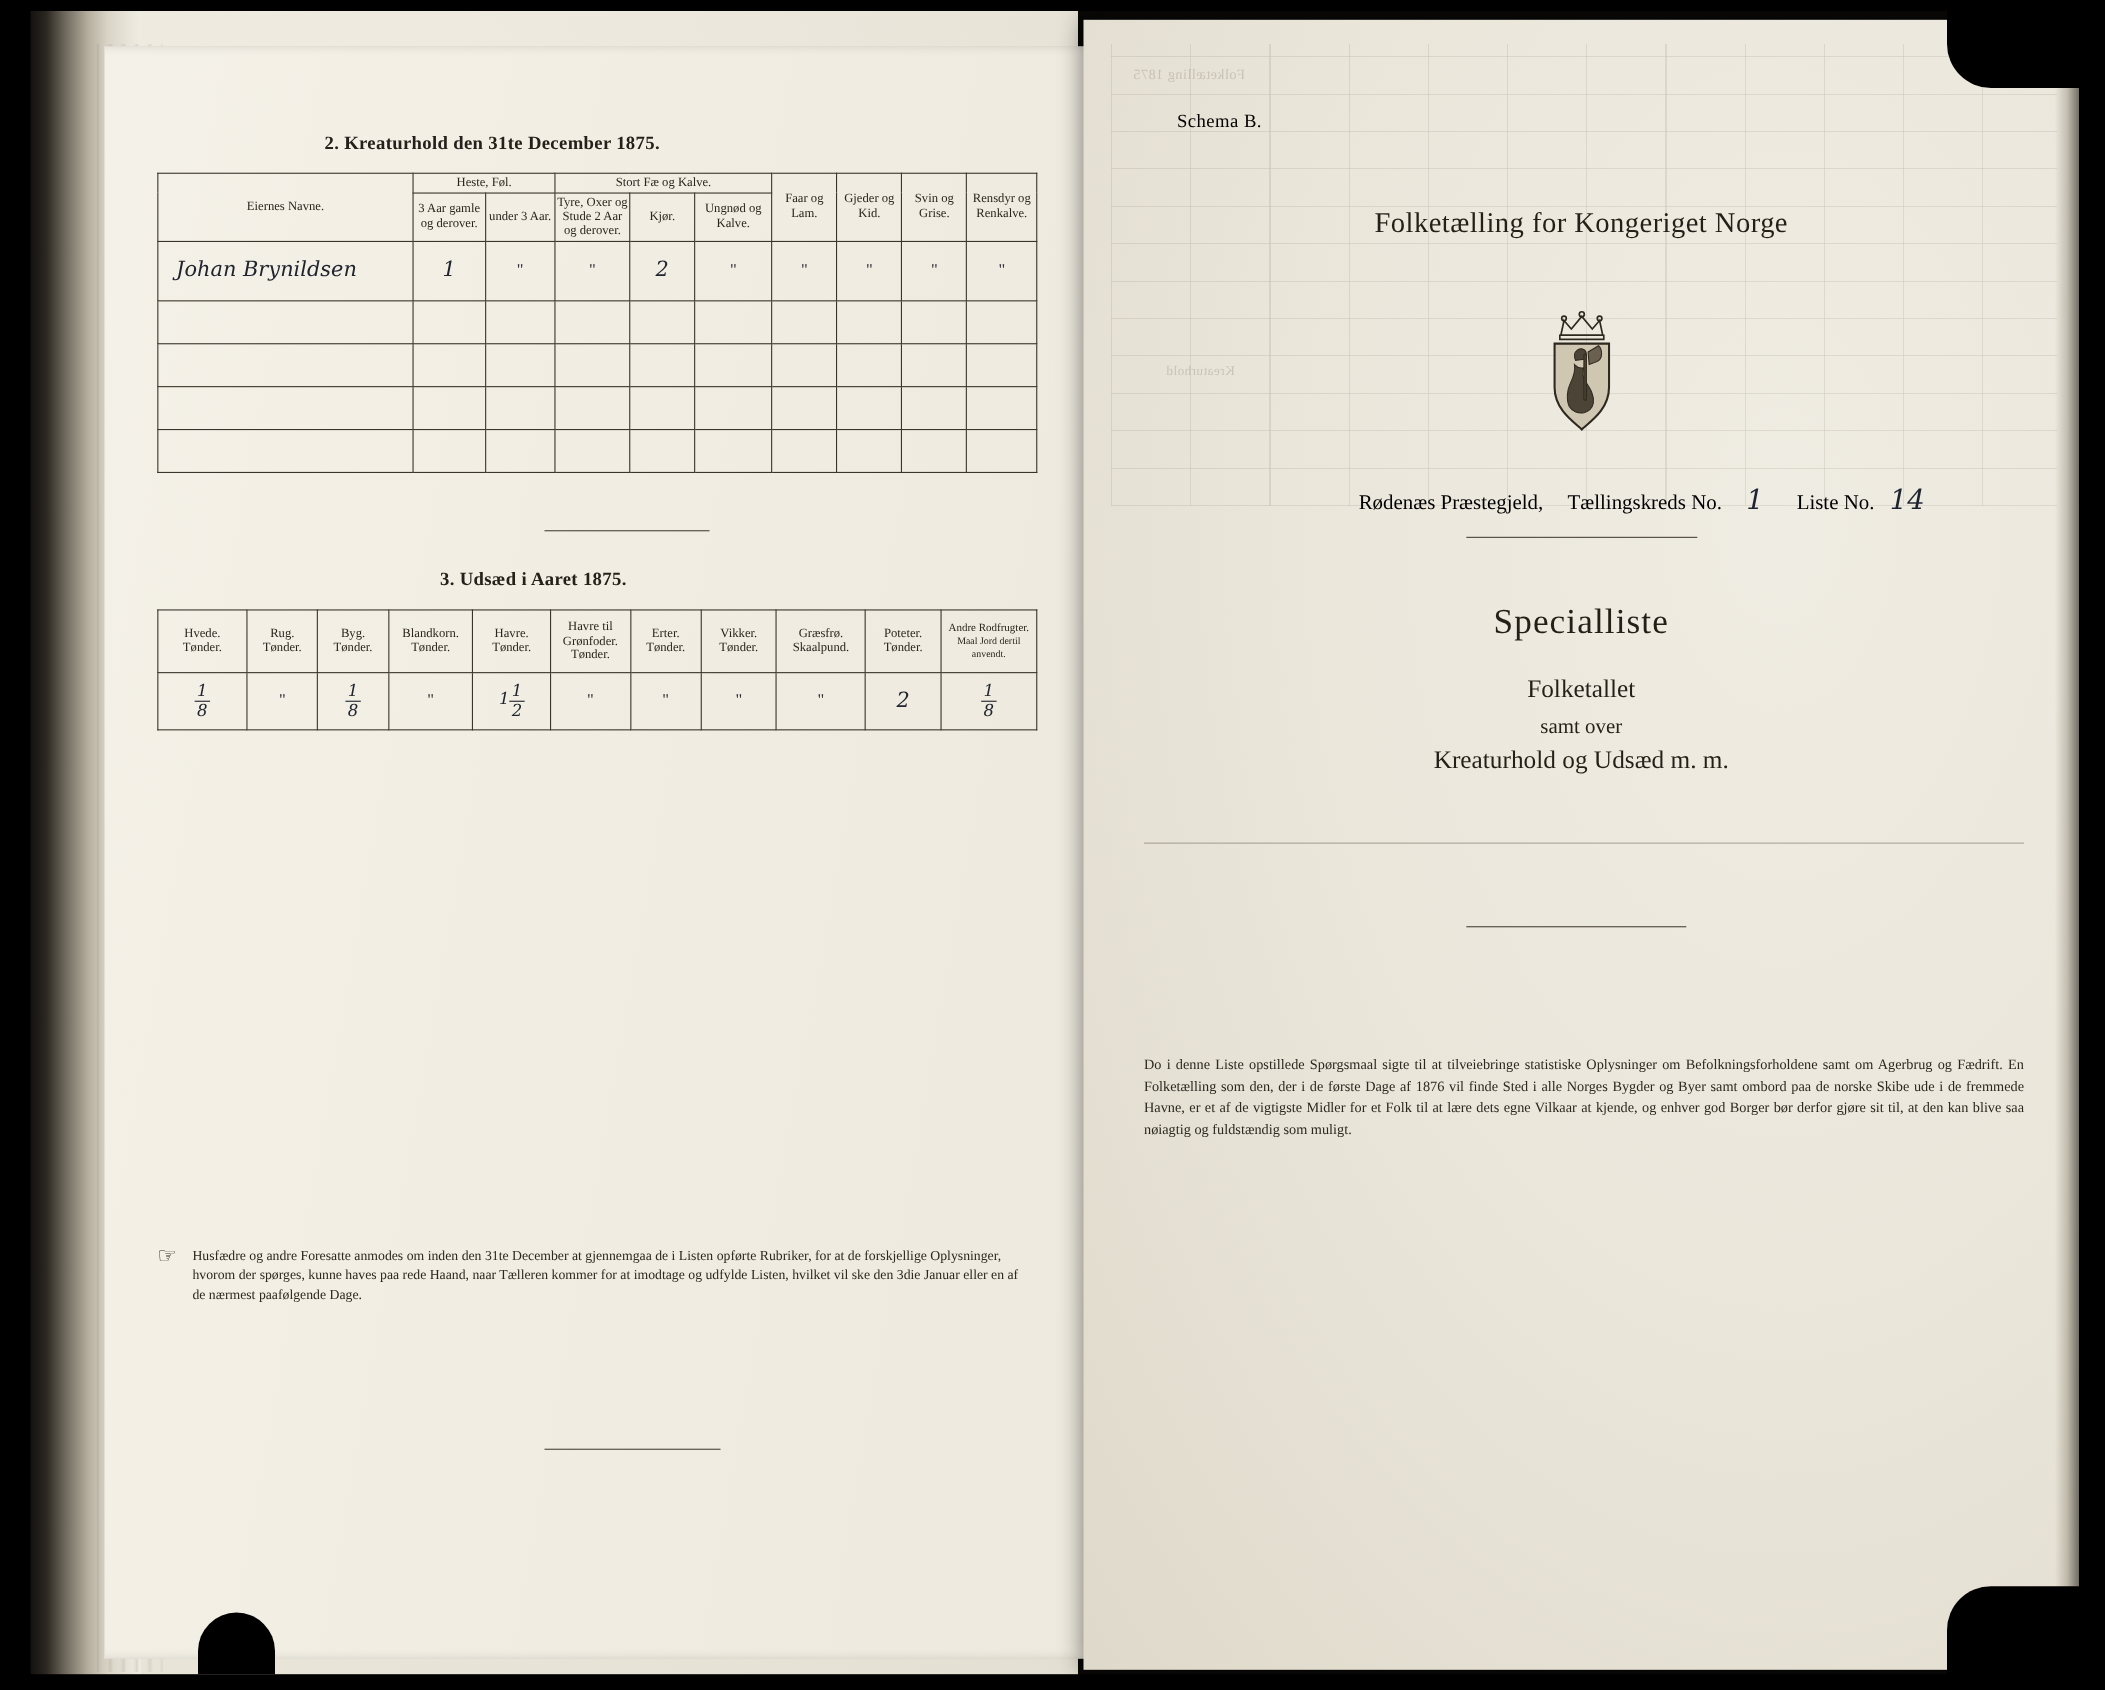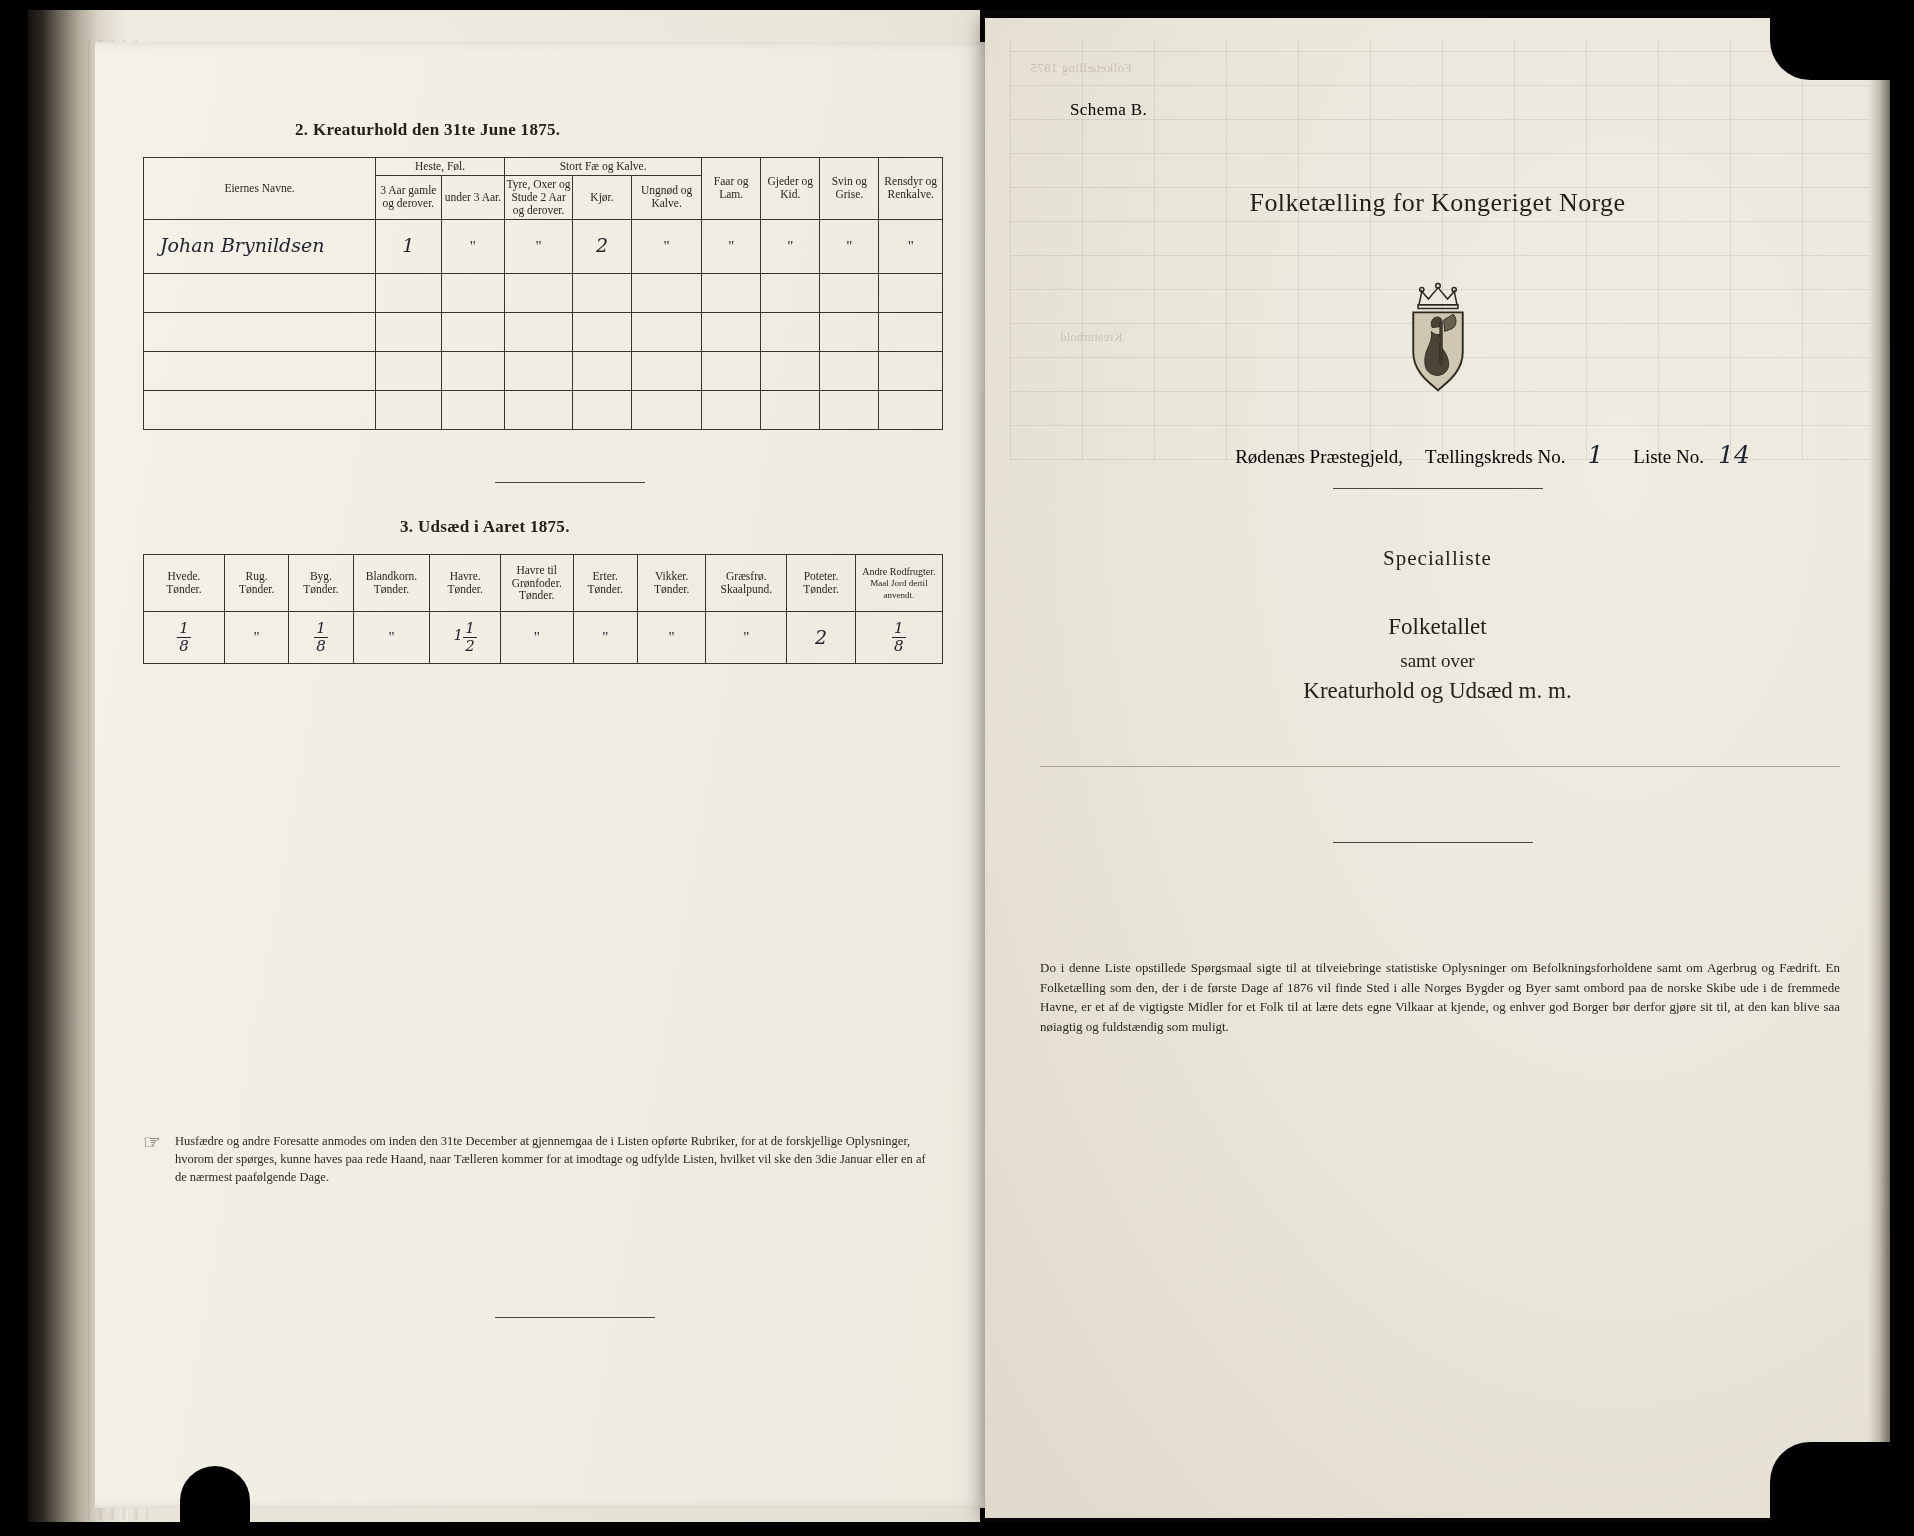--- a/index.html
+++ b/index.html
@@ -187,21 +187,21 @@
   }
   .rp-sub {
     font-size: 17px;
     letter-spacing: .2px;
   }
   .rp-schema {
     font-size: 17px;
     letter-spacing: .4px;
   }
   .rp-spec {
-    font-size: 21px;
+    font-size: 32px;
     letter-spacing: 1px;
   }
   .rp-line {
     font-size: 19px;
   }
   .rp-small {
     font-size: 13px;
     line-height: 1.5;
     color: #2c271f;
     text-align: justify;
@@ -248,21 +248,21 @@
 <body>
 
 <div id="scan">
 
   <div class="page" id="left-page"></div>
   <div class="gutter-left">
     <div class="gutter-left-lines"></div>
   </div>
   <div id="left-page-inner">
 
-    <div class="section-title" style="position:absolute; left:200px; top:78px;">2. Kreaturhold den 31te June 1875.</div>
+    <div class="section-title" style="position:absolute; left:200px; top:78px;">2. Kreaturhold den 31te December 1875.</div>
 
     <table class="census" style="position:absolute; left:48px; top:115px; width:800px;">
       <colgroup>
         <col style="width:212px">
         <col style="width:60px">
           <col style="width:58px">
         <col style="width:62px">
           <col style="width:54px">
           <col style="width:64px">
         <col style="width:54px">

